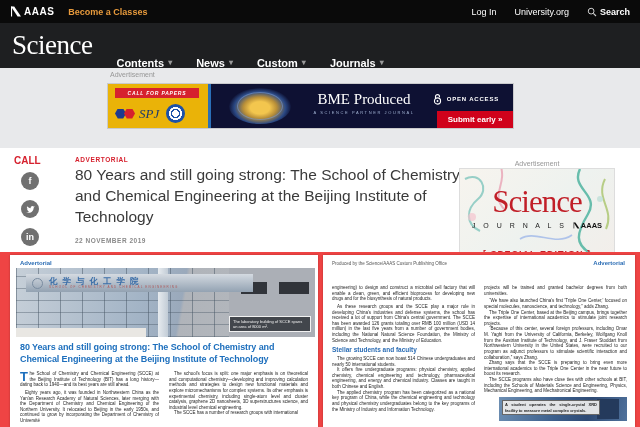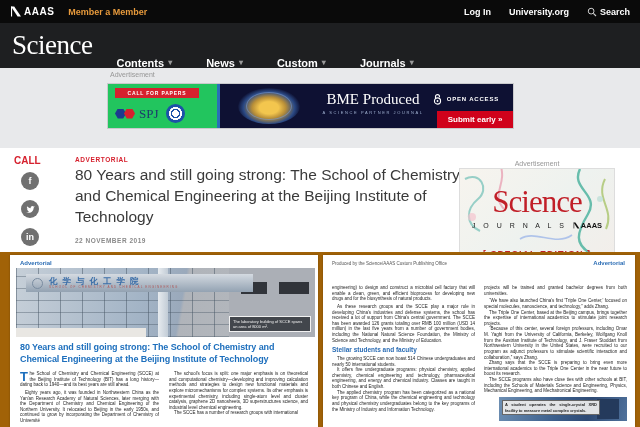--- a/index.html
+++ b/index.html
@@ -3,34 +3,34 @@
 <meta charset="utf-8">
 <style>
   html,body{margin:0;padding:0;}
   body{width:640px;height:427px;overflow:hidden;font-family:"Liberation Sans",sans-serif;background:#e8e9eb;position:relative;}
   
   .topbar{height:23px;background:#0a0a0a;display:flex;align-items:center;padding:0 10px;color:#fff;}
   .aaas-logo{display:flex;align-items:center;gap:2px;font-weight:bold;font-size:10px;letter-spacing:.5px;color:#fff;}
   .aaas-flag{width:12px;height:11px;display:inline-block;}
   .become{color:#e79a3c;font-weight:bold;font-size:9px;margin-left:14px;}
   .topbar .spacer{flex:1;}
-  .toplink{font-weight:bold;font-size:9px;margin-left:18px;color:#fff;}
+  .toplink{font-weight:normal;font-size:9px;margin-left:18px;color:#fff;}
   .searchbox{display:flex;align-items:center;gap:3px;margin-left:18px;font-weight:bold;font-size:9px;}
   
   .masthead{height:45px;background:#1e1f21;display:flex;align-items:center;padding:0 12px;color:#fff;}
   .science-logo{font-family:"Liberation Serif",serif;font-size:27px;color:#fff;letter-spacing:-.5px;}
-  .nav{display:flex;gap:34px;margin-left:24px;margin-top:34px;}
+  .nav{display:flex;gap:24px;margin-left:24px;margin-top:34px;}
   .nav-item{font-size:11px;font-weight:bold;color:#fff;display:flex;align-items:center;gap:4px;}
   .nav-item .caret{color:#9a9a9a;font-size:8px;}
   
   .leader{height:80px;background:#e8e9eb;position:relative;}
   .ad-label-sm{position:absolute;font-size:7px;color:#979797;}
   .leader .ad-label-sm{left:110px;top:3px;}
   .banner{position:absolute;left:108px;top:16px;width:405px;height:44px;display:flex;box-shadow:0 0 0 1px #c9cacc;}
-  .spj-panel{width:109px;background:#22c55e;position:relative;}
+  .spj-panel{width:100px;background:#eab308;position:relative;font-style:italic;}
   .ribbon{position:absolute;left:7px;top:4px;width:84px;background:#d6212e;color:#fff;font-size:5px;font-weight:bold;letter-spacing:.8px;text-align:center;padding:2px 0 2px;}
   .spj-row{position:absolute;left:7px;top:20px;display:flex;align-items:center;gap:2px;}
   .hex{width:11px;height:10px;clip-path:polygon(25% 0,75% 0,100% 50%,75% 100%,25% 100%,0 50%);}
   .hex.b{background:#1d3a8f;margin-right:-4px;}
   .hex.r{background:#d6212e;}
   .spj-txt{font-family:"Liberation Serif",serif;font-size:13px;color:#1d3a6d;margin-left:2px;}
   .spj-emblem{width:15px;height:15px;border-radius:50%;border:2.5px solid #1d52a8;margin-left:5px;position:relative;background:radial-gradient(circle at 50% 50%,#fff 0 30%,#1d52a8 32% 45%,#fff 47% 60%,#1d52a8 62%);}
   .divider-blue{width:3px;background:#2a6fb8;}
   .bme-panel{flex:1;background:#0e1133;position:relative;overflow:hidden;color:#fff;}
   .brain{position:absolute;left:18px;top:4px;width:62px;height:36px;border-radius:50%;background:radial-gradient(ellipse at 50% 55%,#f3c64e 0 22%,#b98f38 38%,#2b4a86 58%,rgba(14,17,51,0) 72%);}
@@ -52,21 +52,21 @@
   .side-ad{position:absolute;left:460px;top:12px;width:154px;}
   .side-ad .ad-label-sm{position:static;display:block;text-align:center;margin-bottom:2px;}
   .side-ad-img{width:154px;height:84px;position:relative;overflow:hidden;background:linear-gradient(135deg,#f7f4ee 0%,#eef2ef 55%,#f2eeea 100%);box-shadow:0 0 0 1px #ddd;}
   .squiggles{position:absolute;inset:0;}
   .sj-logo{position:absolute;left:0;right:0;top:15px;text-align:center;font-family:"Liberation Serif",serif;font-size:31px;color:#c11f28;letter-spacing:-1px;}
   .sj-row{position:absolute;left:0;right:0;top:52px;display:flex;align-items:center;justify-content:center;gap:6px;}
   .sj-journals{font-size:7px;letter-spacing:3px;color:#222;}
   .sj-aaas{display:flex;align-items:center;gap:1px;font-size:7.5px;font-weight:bold;color:#111;}
   .sj-edition{position:absolute;left:0;right:0;bottom:-6px;text-align:center;color:#c11f28;font-weight:bold;font-size:9px;letter-spacing:1px;white-space:nowrap;}
   
-  .pages{height:175px;background:#a16207;position:relative;}
+  .pages{height:175px;background:#ef4444;position:relative;}
   .page{position:absolute;top:3px;height:172px;background:#fff;overflow:hidden;box-shadow:0 0 2px rgba(0,0,0,.25);}
   .page-left{left:10px;width:308px;}
   .page-right{left:323px;width:312px;}
   .pg-advertorial{position:absolute;color:#2a6cb4;font-size:6px;font-weight:bold;}
   .page-left .pg-advertorial{left:10px;top:5px;}
   .page-right .pg-advertorial{right:10px;top:5px;}
   .produced{position:absolute;left:9px;top:6px;font-size:4.5px;color:#555;}
   
   .photo{position:absolute;left:6px;top:13px;width:299px;height:69px;overflow:hidden;
     background:
@@ -103,21 +103,21 @@
 <div class="topbar">
   <span class="aaas-logo">
     <span class="aaas-flag">
       <svg width="12" height="11" viewBox="0 0 12 11">
           <path d="M1 0.5 h3.2 L11 10.5 H7.6 Z" fill="#fff"></path>
           <rect x="1" y="0.5" width="1.1" height="10" fill="#fff"></rect>
         </svg>
     </span>
     <span>AAAS</span>
   </span>
-  <span class="become">Member a Member</span>
+  <span class="become">Become a Classes</span>
   <span class="spacer"></span>
   <span class="toplink">Log In</span>
   <span class="toplink">University.org</span>
   <span class="searchbox">
     <span>
       <svg width="10" height="10" viewBox="0 0 16 16">
           <circle cx="6.6" cy="6.6" r="4.6" fill="none" stroke="#cfcfcf" stroke-width="1.6"></circle>
           <line x1="10.2" y1="10.2" x2="14.4" y2="14.4" stroke="#cfcfcf" stroke-width="1.8"></line>
         </svg>
     </span>

